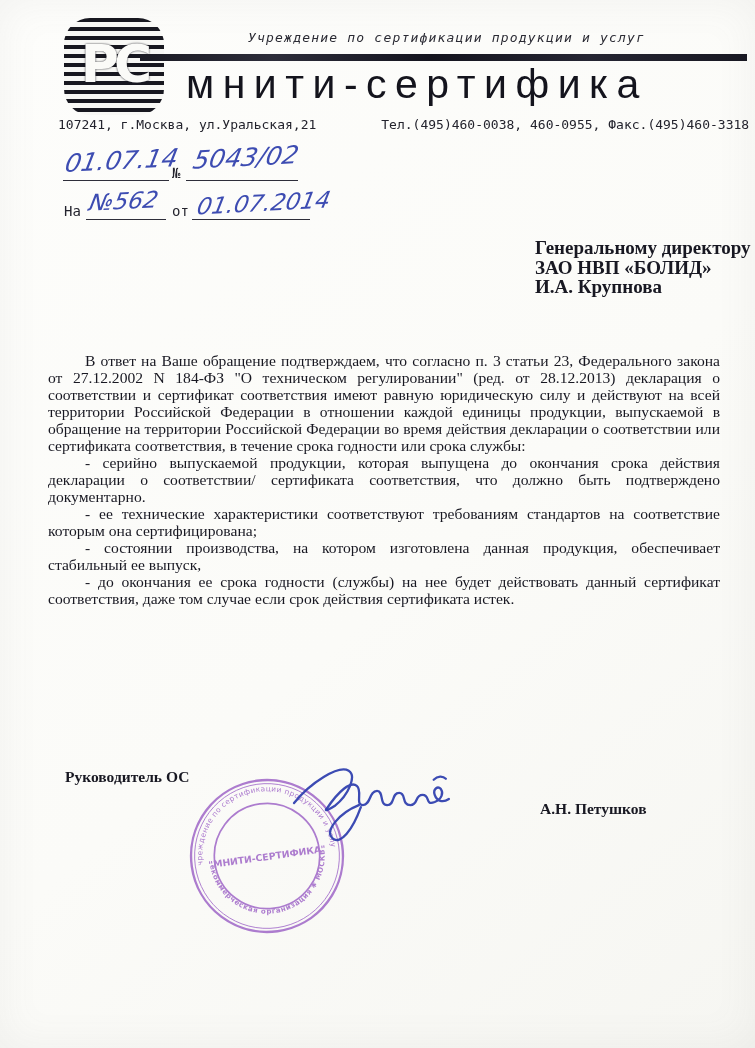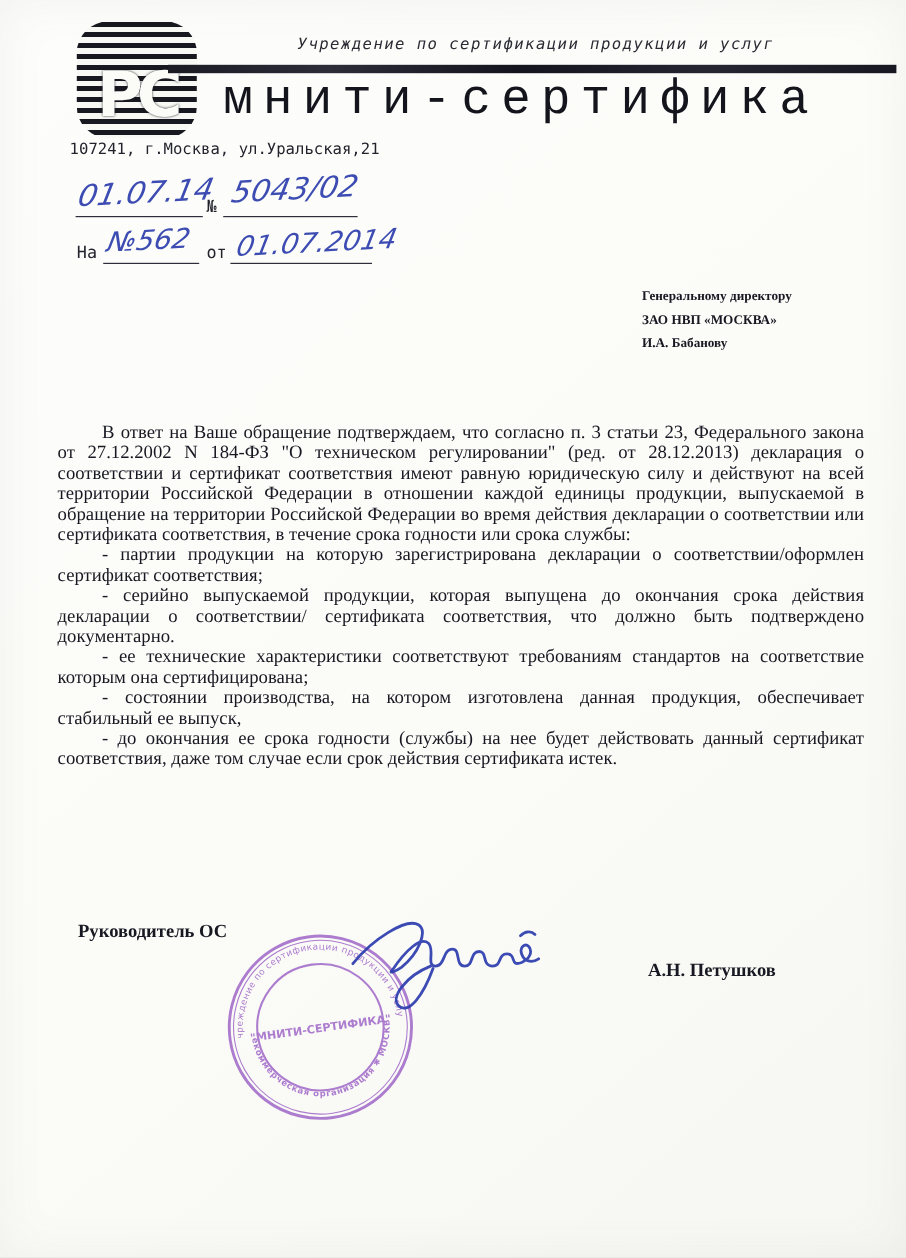--- a/index.html
+++ b/index.html
@@ -8,39 +8,39 @@
     position:relative; width:755px; height:1048px; margin:0 auto;
     background:linear-gradient(140deg,#fdfdfb 0%, #fbfbf8 55%, #f6f6f2 100%);
     font-family:"Liberation Serif", serif; color:#1c1c26; overflow:hidden;
     box-shadow:inset 0 0 40px rgba(120,120,110,0.08);
   }
   
   .logo {
     position:absolute; left:64px; top:18px; width:100px; height:97px;
     border-radius:26px;
     background:repeating-linear-gradient(180deg,#181820 0px,#181820 4.2px,#f8f8f5 4.2px,#f8f8f5 9px);
-    display:flex; align-items:flex-end; justify-content:center;
+    display:flex; align-items:center; justify-content:center;
   }
   .logo-letters {
     font-family:"DejaVu Sans", sans-serif; font-weight:900; font-size:52px;
     color:#fbfbf8; letter-spacing:-5px; padding-bottom:5px;
     text-shadow:0 0 2px #181820;
   }
   .tagline {
     position:absolute; left:248px; top:30px; width:390px; text-align:center;
     font-family:"DejaVu Sans Mono", monospace; font-style:italic;
     font-size:13px; letter-spacing:1.2px; color:#2b2b34; white-space:nowrap;
   }
   .rule {
     position:absolute; left:140px; top:54px; width:607px; height:7px;
     background:linear-gradient(90deg,#1b1b24,#2d2d3a 22%,#14141e 48%,#262633 74%,#181822);
   }
   .org-name {
     position:absolute; left:186px; top:61px; white-space:nowrap;
-    font-family:Liberation Mono, monospace; font-weight:400;
+    font-family:Liberation Sans, sans-serif; font-weight:400;
     font-size:41px; letter-spacing:8.5px; color:#14141d;
   }
   .addr-row {
     position:absolute; left:58px; top:117px; width:660px;
     font-family:"DejaVu Sans Mono", monospace; font-size:13px; color:#23232d;
     display:flex; gap:65px; white-space:nowrap;
   }
   
   .plabel {
     position:absolute; font-family:"DejaVu Sans Mono", monospace;
@@ -48,21 +48,21 @@
   }
   .hw {
     position:absolute; font-family:"DejaVu Sans", sans-serif; font-style:italic;
     color:#2d3eac; transform:skewX(-14deg) rotate(-3deg); white-space:nowrap;
     opacity:.92;
   }
   .uline { position:absolute; border-bottom:1.6px solid #2e2e3a; height:0; }
   
   .addressee {
     position:absolute; left:535px; top:238px;
-    font-weight:bold; font-size:11px; line-height:19.5px; color:#181822;
+    font-weight:bold; font-size:19px; line-height:19.5px; color:#181822;
   }
   
   .body-text {
     position:absolute; left:48px; top:352px; width:672px;
     font-size:15.6px; line-height:17px; text-align:justify; color:#181822;
   }
   .body-text p { margin:0; text-indent:37px; }
   
   .sig-role, .sig-name {
     position:absolute; top:768px; font-weight:bold; font-size:15.5px; color:#181822;
@@ -87,44 +87,44 @@
 <div class="page">
 
   <div class="logo">
     <span class="logo-letters">РС</span>
   </div>
   <div class="tagline">Учреждение по сертификации продукции и услуг</div>
   <div class="rule"></div>
   <div class="org-name">мнити-сертифика</div>
   <div class="addr-row">
     <span>107241, г.Москва, ул.Уральская,21</span>
+    <span>Тел.(495)460-0038, 460-0955, Факс.(495)460-3318</span>
   </div>
 
   <span class="hw" style="left:66px; top:146px; font-size:25px;">01.07.14</span>
   <span class="plabel" style="left:172px; top:165px;">№</span>
   <span class="hw" style="left:194px; top:143px; font-size:25px;">5043/02</span>
   <div class="uline" style="left:63px; top:180px; width:106px;"></div>
   <div class="uline" style="left:186px; top:180px; width:112px;"></div>
 
   <span class="plabel" style="left:64px; top:203px;">На</span>
   <span class="hw" style="left:90px; top:188px; font-size:23px;">№562</span>
   <span class="plabel" style="left:172px; top:203px;">от</span>
   <span class="hw" style="left:198px; top:190px; font-size:23px;">01.07.2014</span>
   <div class="uline" style="left:86px; top:219px; width:80px;"></div>
   <div class="uline" style="left:192px; top:219px; width:118px;"></div>
 
   <div class="addressee">
     <div>Генеральному директору</div>
-    <div>ЗАО НВП «МОСКВА»</div>
-    <div>И.А. Бабанову</div>
+    <div>ЗАО НВП «БОЛИД»</div>
+    <div>И.А. Крупнова</div>
   </div>
 
   <div class="body-text">
     <p>В ответ на Ваше обращение подтверждаем, что согласно п. 3 статьи 23, Федерального закона от 27.12.2002 N 184-ФЗ "О техническом регулировании" (ред. от 28.12.2013) декларация о соответствии и сертификат соответствия имеют равную юридическую силу и действуют на всей территории Российской Федерации в отношении каждой единицы продукции, выпускаемой в обращение на территории Российской Федерации во время действия декларации о соответствии или сертификата соответствия, в течение срока годности или срока службы:</p>
-    <p>- партии продукции на которую зарегистрирована декларации о соответствии/оформлен сертификат соответствия;</p>
     <p>- серийно выпускаемой продукции, которая выпущена до окончания срока действия декларации о соответствии/ сертификата соответствия, что должно быть подтверждено документарно.</p>
     <p>- ее технические характеристики соответствуют требованиям стандартов на соответствие которым она сертифицирована;</p>
     <p>- состоянии производства, на котором изготовлена данная продукция, обеспечивает стабильный ее выпуск,</p>
     <p>- до окончания ее срока годности (службы) на нее будет действовать данный сертификат соответствия, даже  том случае если срок действия сертификата истек.</p>
   </div>
 
   <div class="sig-role">Руководитель ОС</div>
   <div class="sig-name">А.Н. Петушков</div>
 
   <svg class="stamp-svg" width="162" height="162" viewBox="0 0 160 160">

